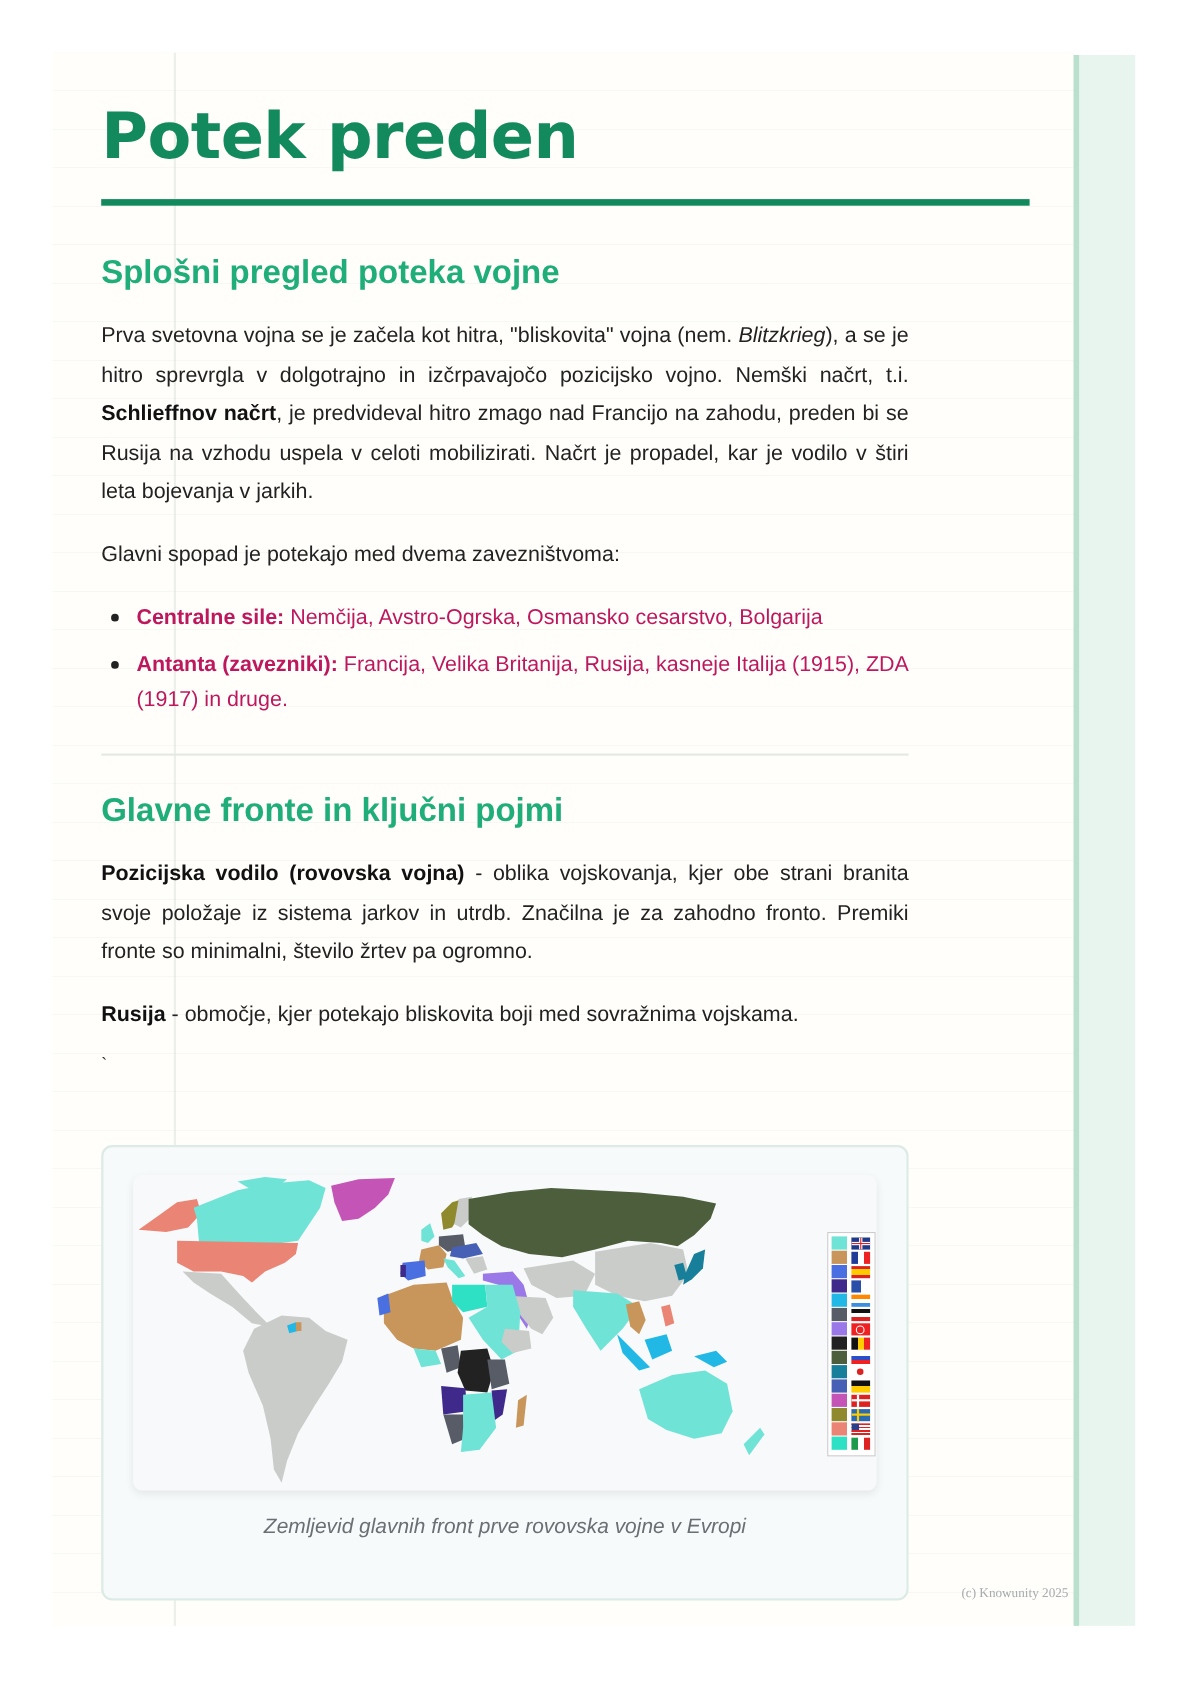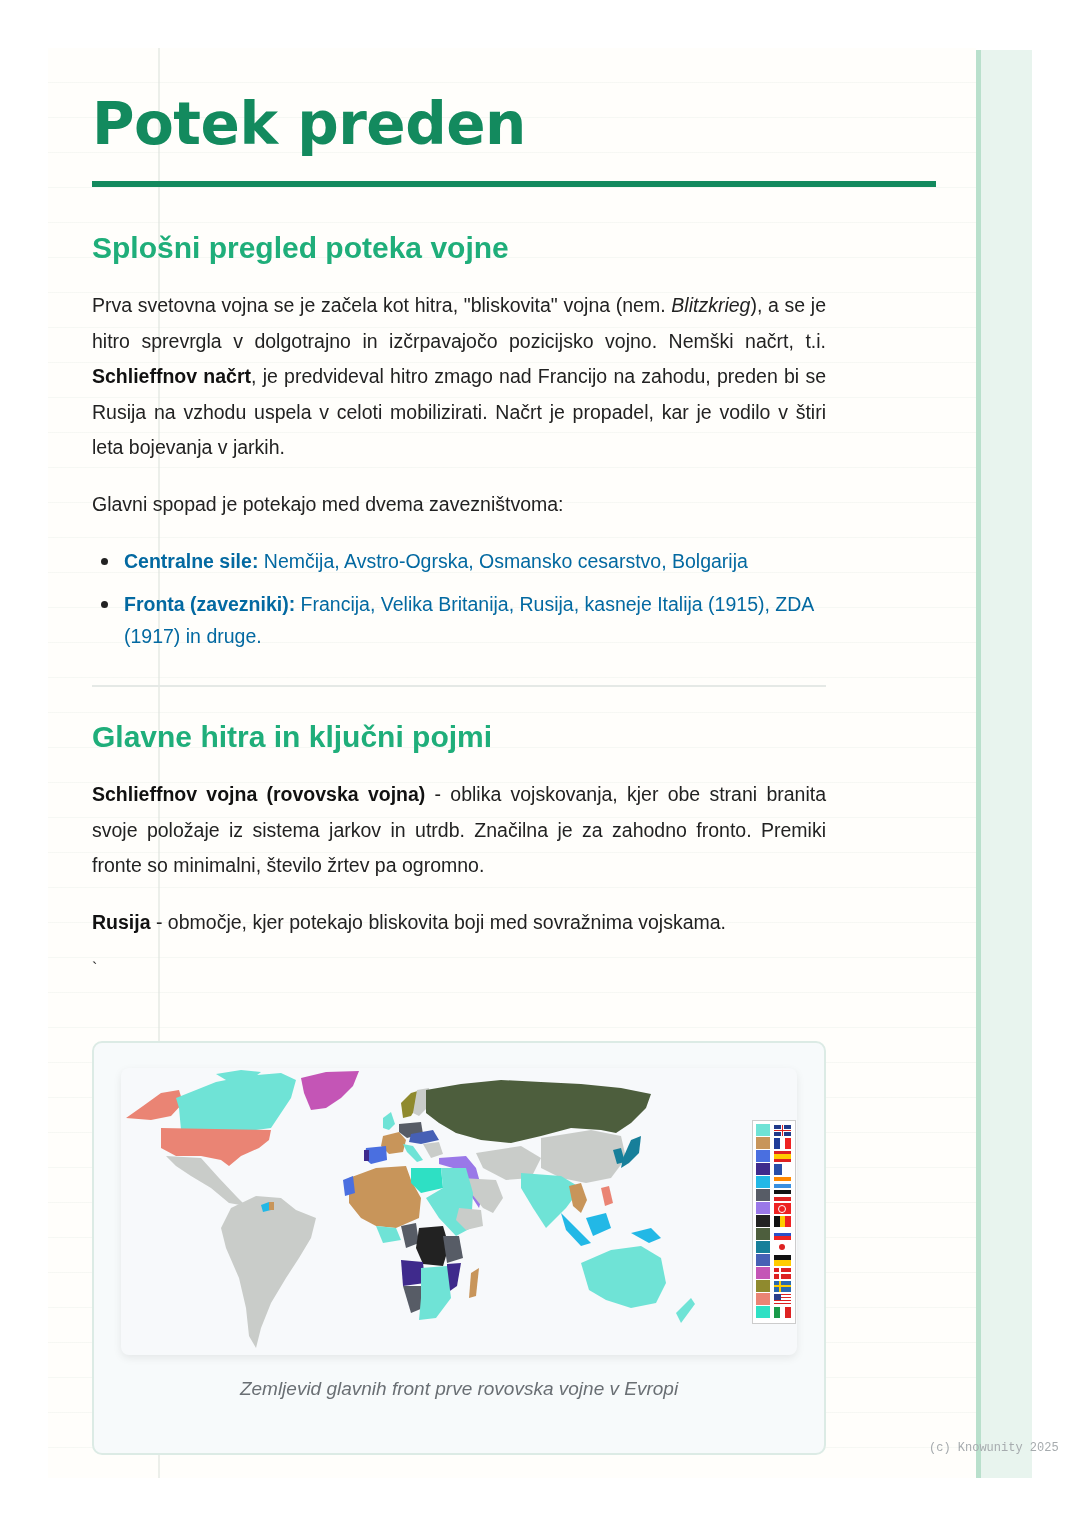--- a/index.html
+++ b/index.html
@@ -40,21 +40,21 @@
   }
   .para {
     position: absolute; left: 92px; width: 734px; margin: 0;
     font-size: 19.5px; line-height: 35.5px; color: #222;
     font-family: "Liberation Sans", sans-serif;
     text-align: justify;
   }
   .para b { font-weight: bold; color: #111; }
   .bullets {
     position: absolute; left: 92px; width: 734px; margin: 0; padding: 0; list-style: none;
-    font-size: 19.5px; line-height: 32px; font-family: "Liberation Sans", sans-serif; color: #0369a1;
+    font-size: 19.5px; line-height: 32px; font-family: "Liberation Sans", sans-serif; color: #be185d;
   }
   .bullets li { position: relative; padding-left: 32px; margin-bottom: 11px; }
   .bullets li .dot {
     position: absolute; left: 9px; top: 13px; width: 7px; height: 7px; border-radius: 50%; background: #222;
   }
   .divider {
     position: absolute; left: 92px; top: 685px; width: 734px; height: 2px; background: #e5e9e6;
   }
   .tick { position: absolute; left: 92px; top: 960px; font-size: 16px; color: #333; font-family: "Liberation Sans", sans-serif; }
   .card {
@@ -73,22 +73,22 @@
     background: #fff; border: 1px solid #ccc;
   }
   .legend-row { position: absolute; left: 3px; width: 36px; height: 12px; }
   .legend-swatch { position: absolute; left: 0; top: 0; width: 14px; height: 12px; }
   .legend-flag { position: absolute; left: 18px; top: 1px; width: 17px; height: 11px; overflow: hidden; }
   .caption {
     position: absolute; left: 92px; top: 1378px; width: 734px; text-align: center;
     font-size: 19px; font-style: italic; color: #6a6f74; font-family: "Liberation Sans", sans-serif;
   }
   .copyright {
-    position: absolute; left: 929px; top: 1441px; font-size: 12px; color: #a6abae;
-    font-family: Liberation Mono, monospace;
+    position: absolute; left: 874px; top: 1441px; font-size: 12px; color: #a6abae;
+    font-family: Liberation Serif, serif;
   }
 </style>
 </head>
 <body>
 
 <div class="paper"></div>
 <div class="margin-line"></div>
 <div class="side-strip">
     <div class="edge"></div>
   </div>
@@ -97,28 +97,28 @@
 <div class="title-rule"></div>
 
 <h2 class="h2" style="top:231px;">Splošni pregled poteka vojne</h2>
 
 <p class="para" style="top:288px;"><span>Prva svetovna vojna se je začela kot hitra, "bliskovita" vojna (nem. </span><i>Blitzkrieg</i><span>), a se je hitro sprevrgla v dolgotrajno in izčrpavajočo pozicijsko vojno. Nemški načrt, t.i. </span><b>Schlieffnov načrt</b><span>, je predvideval hitro zmago nad Francijo na zahodu, preden bi se Rusija na vzhodu uspela v celoti mobilizirati. Načrt je propadel, kar je vodilo v štiri leta bojevanja v jarkih.</span></p>
 
 <p class="para" style="top:487px;">Glavni spopad je potekajo med dvema zavezništvoma:</p>
 
 <ul class="bullets" style="top:545px;">
   <li><span class="dot"></span><b>Centralne sile:</b><span> Nemčija, Avstro-Ogrska, Osmansko cesarstvo, Bolgarija</span></li>
-  <li><span class="dot"></span><b>Fronta (zavezniki):</b><span> Francija, Velika Britanija, Rusija, kasneje Italija (1915), ZDA (1917) in druge.</span></li>
+  <li><span class="dot"></span><b>Antanta (zavezniki):</b><span> Francija, Velika Britanija, Rusija, kasneje Italija (1915), ZDA (1917) in druge.</span></li>
 </ul>
 
 <div class="divider"></div>
 
-<h2 class="h2" style="top:720px;">Glavne hitra in ključni pojmi</h2>
-
-<p class="para" style="top:777px;"><b>Schlieffnov vojna (rovovska vojna)</b><span> - oblika vojskovanja, kjer obe strani branita svoje položaje iz sistema jarkov in utrdb. Značilna je za zahodno fronto. Premiki fronte so minimalni, število žrtev pa ogromno.</span></p>
+<h2 class="h2" style="top:720px;">Glavne fronte in ključni pojmi</h2>
+
+<p class="para" style="top:777px;"><b>Pozicijska vodilo (rovovska vojna)</b><span> - oblika vojskovanja, kjer obe strani branita svoje položaje iz sistema jarkov in utrdb. Značilna je za zahodno fronto. Premiki fronte so minimalni, število žrtev pa ogromno.</span></p>
 
 <p class="para" style="top:905px;"><b>Rusija</b><span> - območje, kjer potekajo bliskovita boji med sovražnima vojskama.</span></p>
 
 <div class="tick">`</div>
 
 <div class="card"></div>
 
 <div class="map-frame">
   <svg width="676" height="287" viewBox="0 0 676 287">
 

